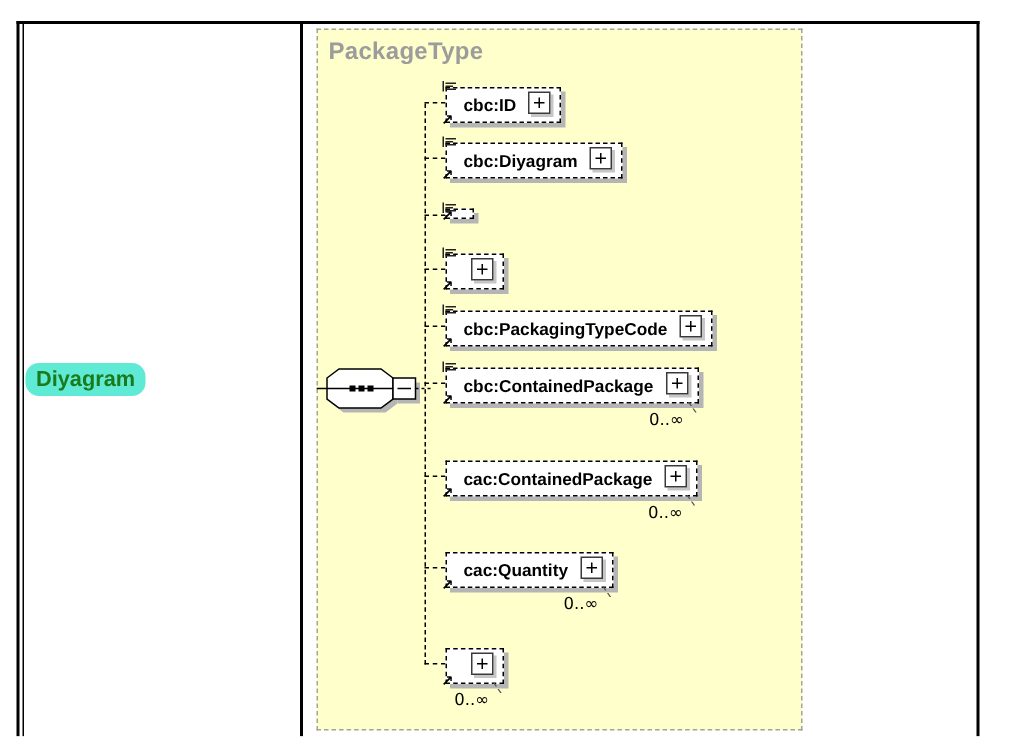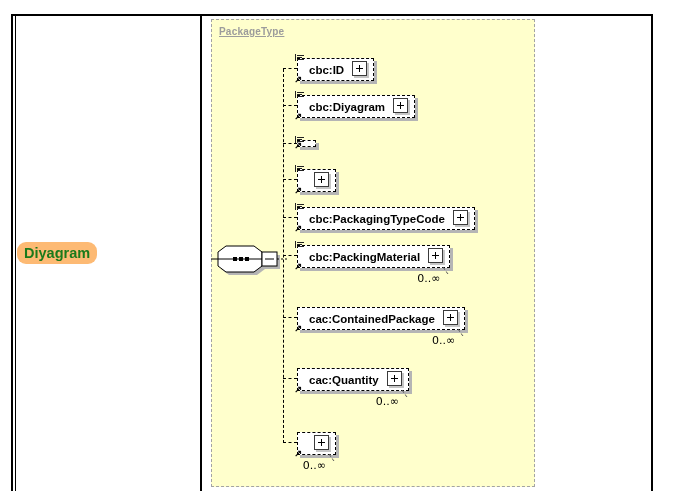--- a/index.html
+++ b/index.html
@@ -8,28 +8,28 @@
 
   
   .tline{position:absolute;background:#000;}
   #top-line{left:11px;top:14px;width:642px;height:2px;}
   #left-line-a{left:11px;top:14px;width:2px;height:477px;}
   #left-line-b{left:15px;top:14px;width:1px;height:477px;}
   #divider-line{left:200px;top:14px;width:2px;height:477px;}
   #right-line{left:651px;top:14px;width:2px;height:477px;}
 
   
-  #diyagram-label{position:absolute;left:17px;top:242px;background:#fdba74;color:#1b7a1b;
+  #diyagram-label{position:absolute;left:17px;top:242px;background:#5eead4;color:#1b7a1b;
     font-weight:bold;font-size:14.5px;line-height:18px;padding:2px 7px;border-radius:9px;}
 
   
   #schema-panel{position:absolute;left:211px;top:19px;width:324px;height:468px;
     background:#ffffcc;border:1px dashed #a3a3a3;box-sizing:border-box;}
   #panel-title{position:absolute;left:219px;top:26px;color:#9c9c9c;font-weight:bold;
-    font-size:10px;letter-spacing:.2px;text-decoration:underline;}
+    font-size:16px;letter-spacing:.2px;}
 
   
   #child-trunk{position:absolute;left:283px;top:69px;height:374px;width:0;
     border-left:1px dashed #000;}
 
   
   #seq{position:absolute;left:211px;top:242px;}
 
   
   .erow{position:absolute;left:297px;}
@@ -133,21 +133,21 @@
       <span class="refarrow">↗</span>
       <span>cbc:PackagingTypeCode</span>
       <span class="plusbox"></span>
     </div>
   </div>
 
   <div class="erow r6">
     <div class="ebox">
       <span class="clines"></span>
       <span class="refarrow">↗</span>
-      <span>cbc:PackingMaterial</span>
+      <span>cbc:ContainedPackage</span>
       <span class="plusbox"></span>
     </div>
     <span class="tail"></span>
     <span class="card">0..∞</span>
   </div>
 
   <div class="erow r7">
     <div class="ebox">
       <span class="refarrow">↗</span>
       <span>cac:ContainedPackage</span>

